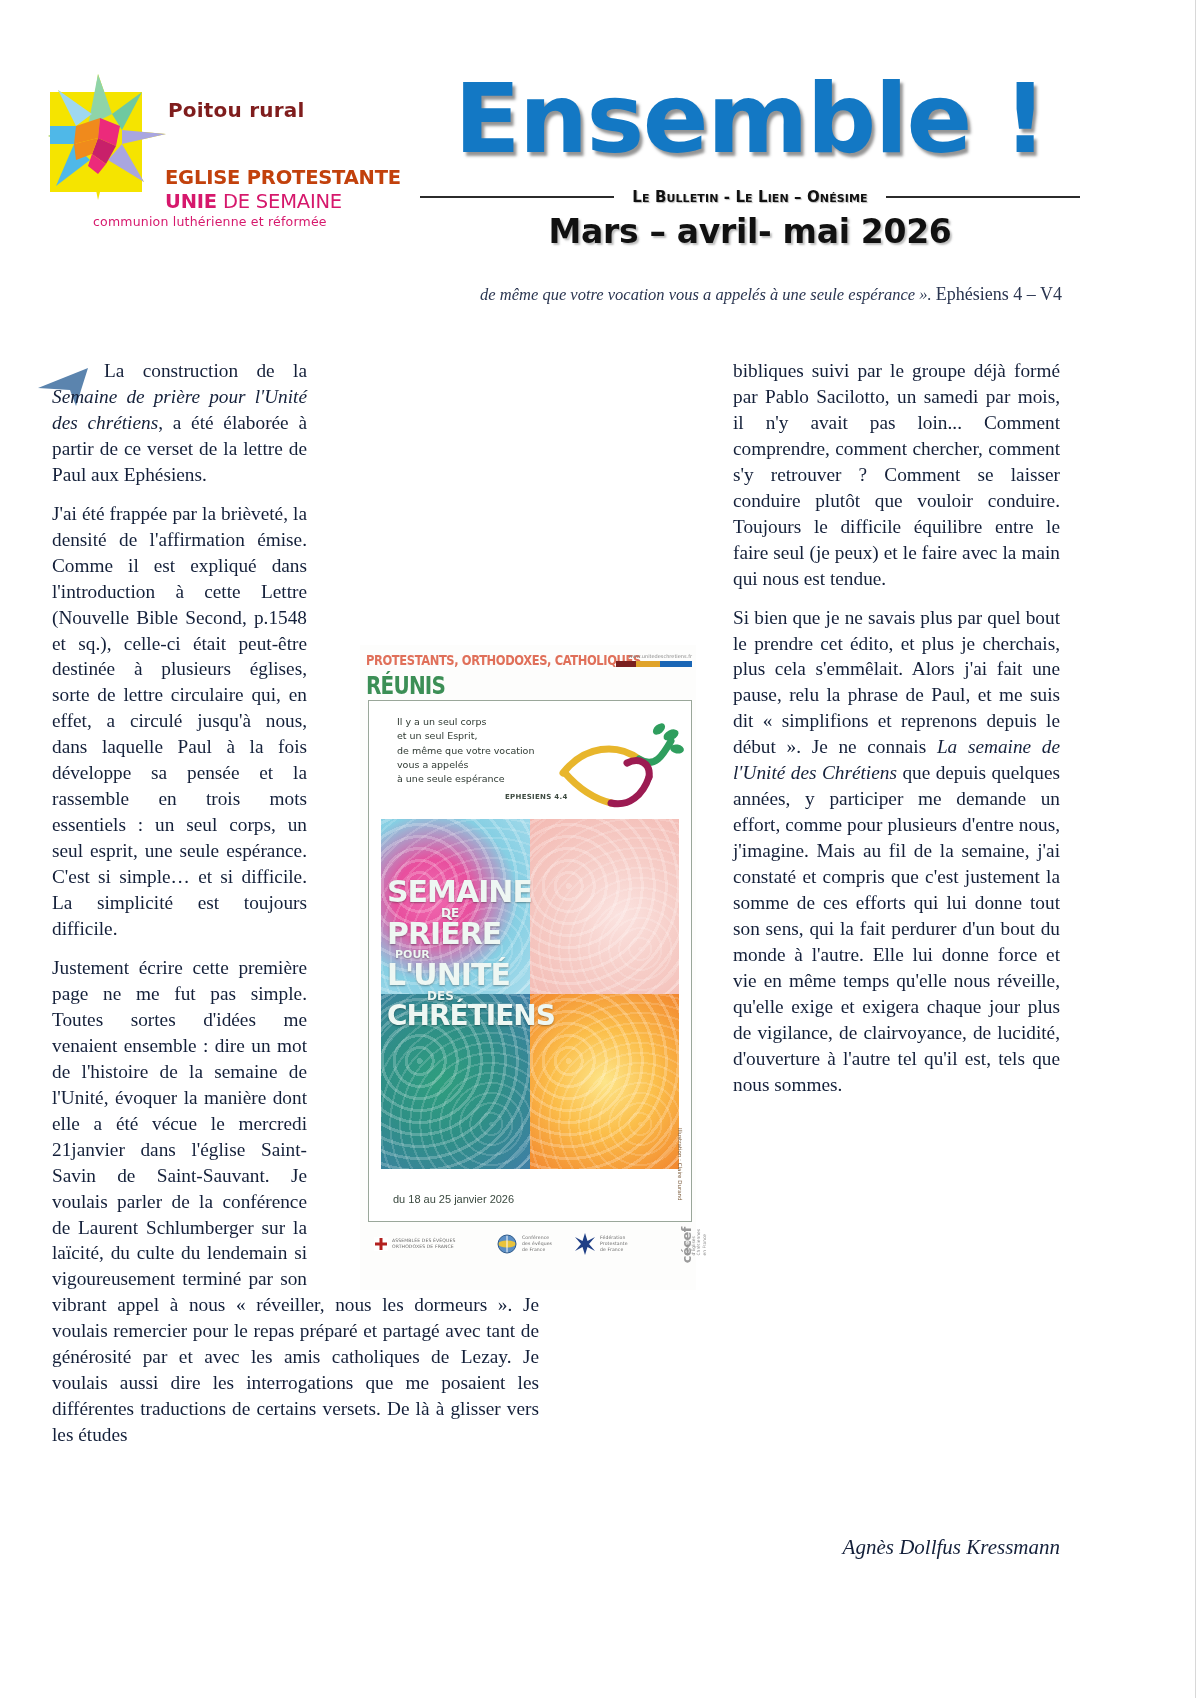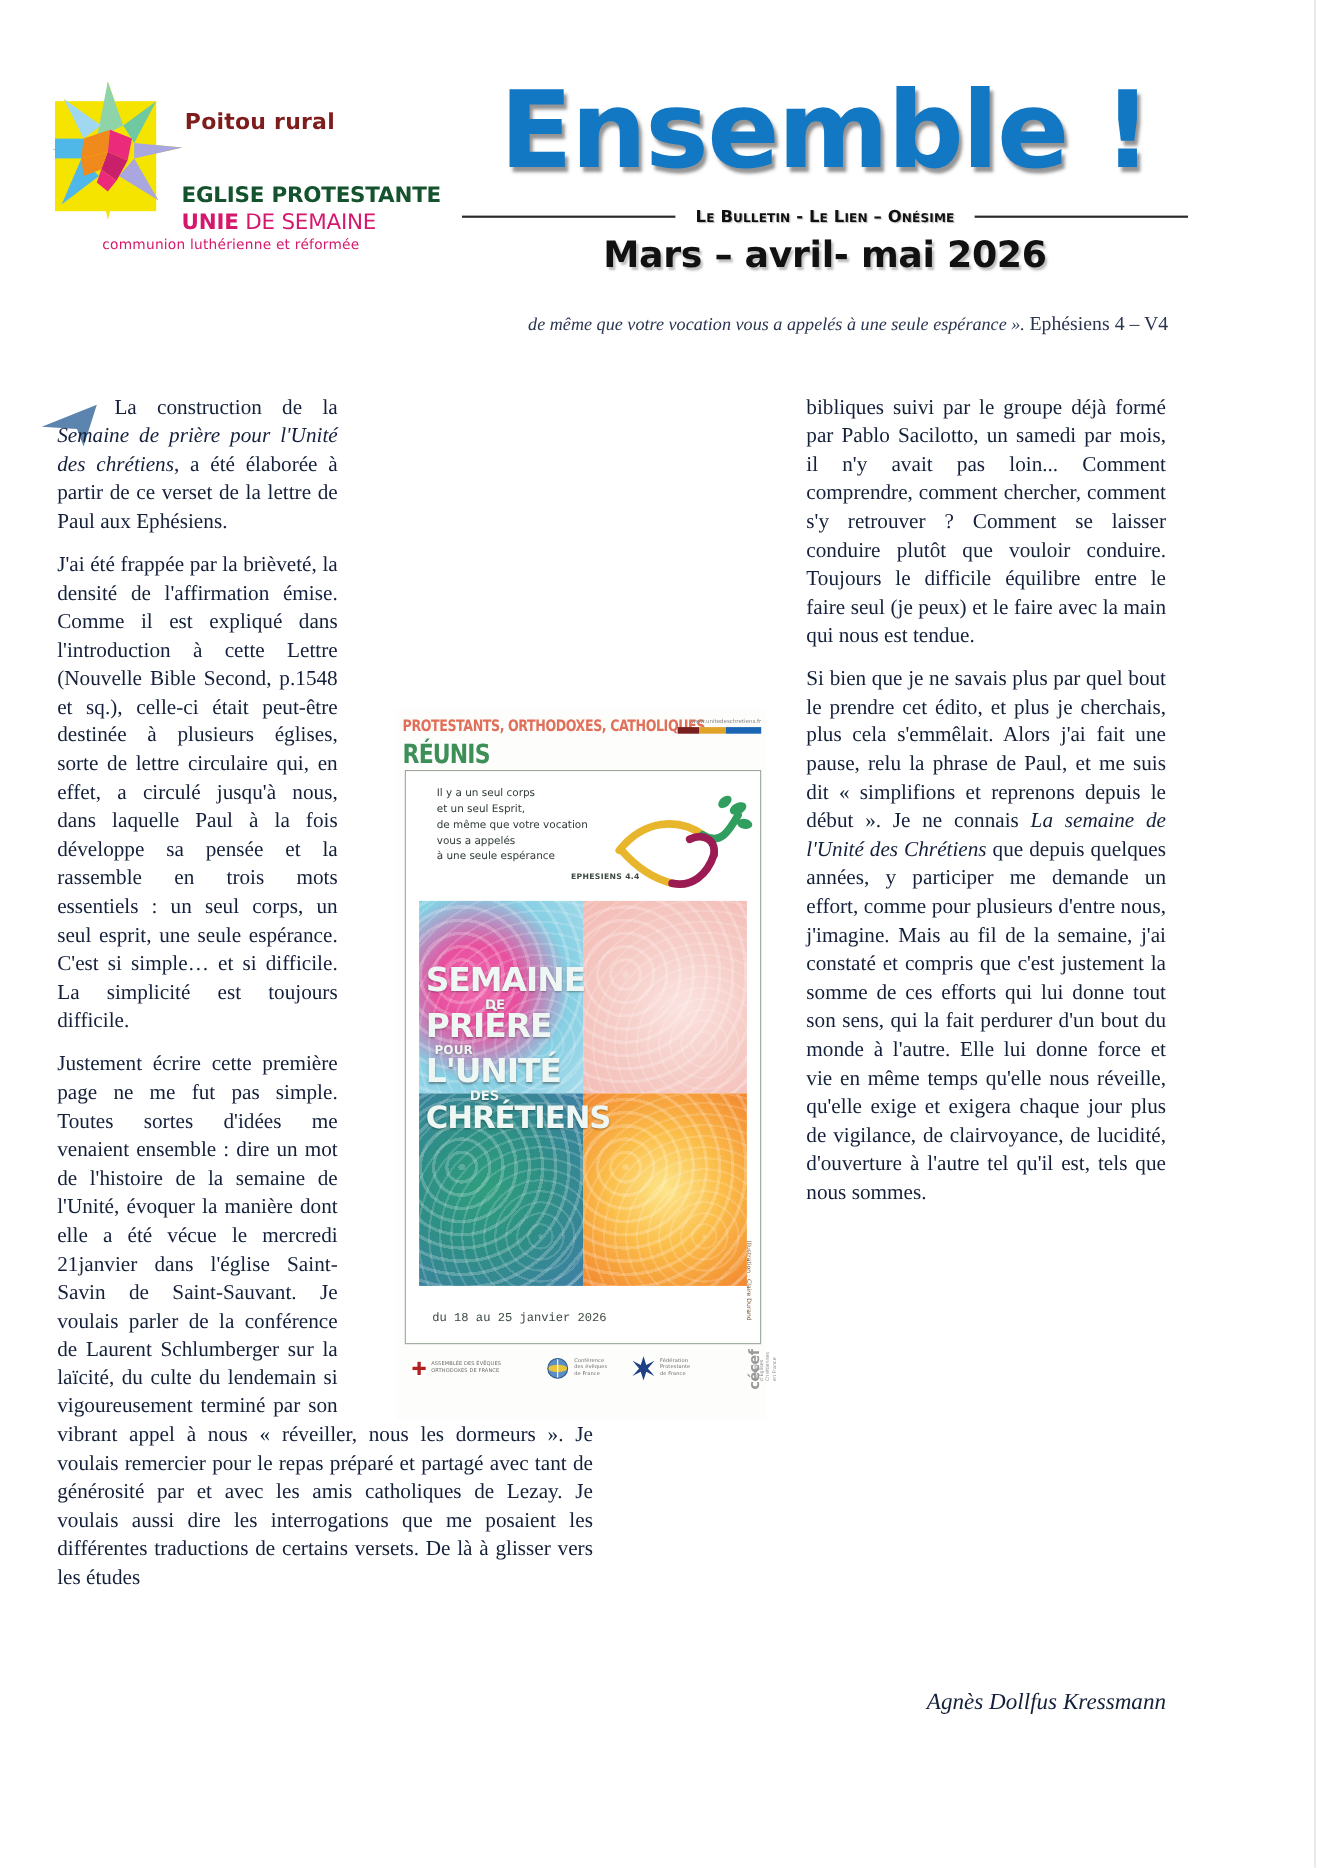--- a/index.html
+++ b/index.html
@@ -68,21 +68,21 @@
     color: #7f1d1d;
     letter-spacing: 0.2px;
   }
   .logo-epudf-1 {
     position: absolute;
     left: 117px;
     top: 104px;
     font-family: "DejaVu Sans", sans-serif;
     font-weight: bold;
     font-size: 19.5px;
-    color: #14532d;
+    color: #c2410c;
     letter-spacing: -0.2px;
     white-space: nowrap;
   }
   .logo-epudf-2 {
     position: absolute;
     left: 117px;
     top: 128px;
     font-family: "DejaVu Sans", sans-serif;
     font-size: 19.5px;
     color: #d6186c;
@@ -276,21 +276,21 @@
     left: 28px;
     top: 14px;
     width: 168px;
     font-family: "DejaVu Sans", sans-serif;
     font-size: 9.5px;
     line-height: 1.5;
     color: #2f3a33;
   }
   .poster-verse-ref {
     position: absolute;
-    left: 150px;
+    left: 136px;
     top: 92px;
     font-family: "DejaVu Sans", sans-serif;
     font-weight: bold;
     font-size: 7px;
     color: #3d4a40;
     letter-spacing: 0.3px;
   }
 
   .dove {
     position: absolute;
@@ -344,21 +344,21 @@
   .pt-l2 { font-size: 30px; letter-spacing: -1px; }
   .pt-pour { font-size: 11px; margin-left: 8px; }
   .pt-l3 { font-size: 30px; letter-spacing: -1px; }
   .pt-des { font-size: 12px; margin-left: 40px; }
   .pt-l4 { font-size: 28px; letter-spacing: -1px; }
 
   .poster-date {
     position: absolute;
     left: 24px;
     bottom: 16px;
-    font-family: Liberation Mono, monospace;
+    font-family: Liberation Sans, sans-serif;
     font-size: 11px;
     color: #3b4a40;
     z-index: 6;
   }
   .poster-credit {
     position: absolute;
     right: 8px;
     bottom: 20px;
     font-family: "DejaVu Sans", sans-serif;
     font-size: 5.5px;

